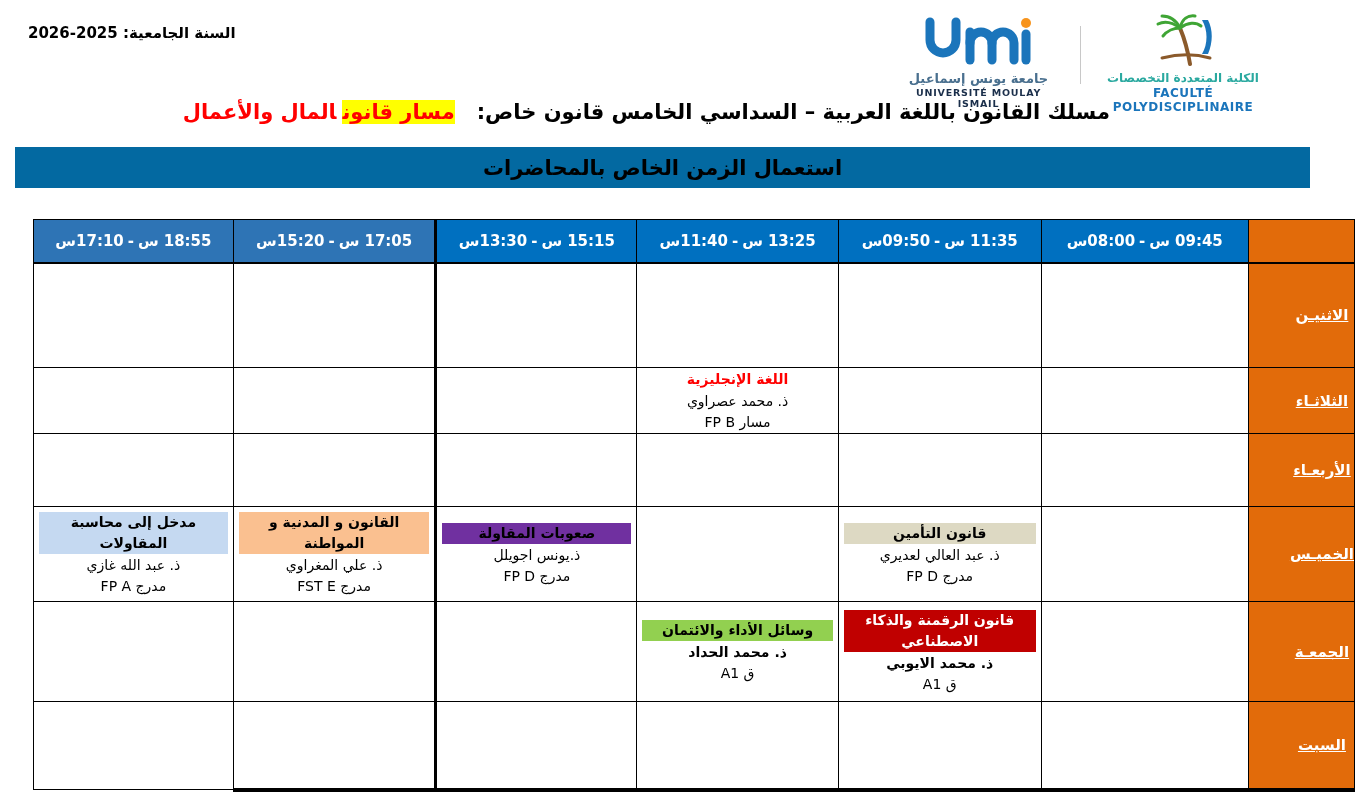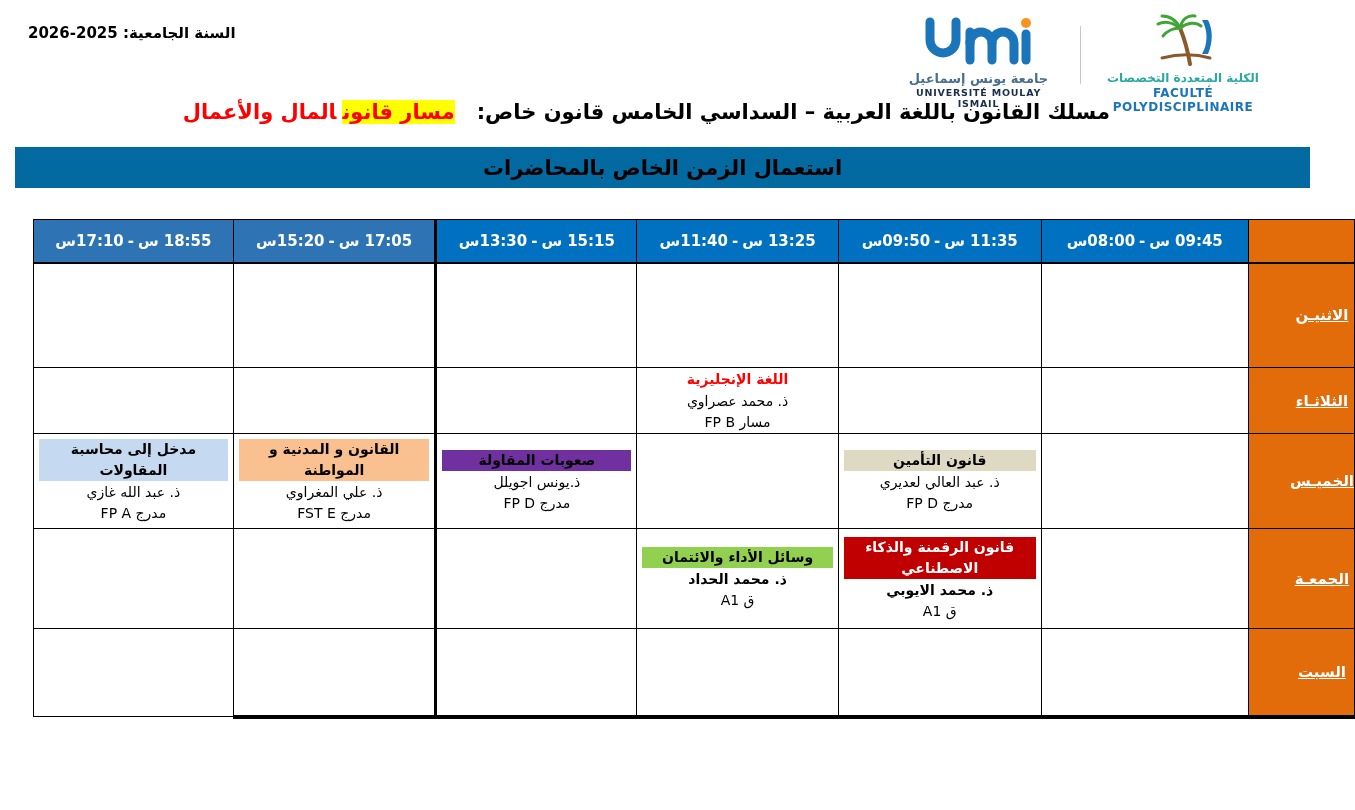--- a/index.html
+++ b/index.html
@@ -191,20 +191,29 @@
             <div class="entry">
               <div class="ctitle red-text">اللغة الإنجليزية</div>
               <div class="cteacher">ذ. محمد عصراوي</div>
               <div class="croom">مسار FP B</div>
             </div>
           </td>
           <td></td>
           <td></td>
           <td></td>
         </tr>
+        <tr style="height: 73px;">
+          <td class="day"><span>الأربعـاء</span></td>
+          <td></td>
+          <td></td>
+          <td></td>
+          <td></td>
+          <td></td>
+          <td></td>
+        </tr>
         <tr style="height: 95px;">
           <td class="day"><span>الخميـس</span></td>
           <td></td>
           <td>
             <div class="entry">
               <div class="ctitle beige">قانون التأمين</div>
               <div class="cteacher">ذ. عبد العالي لعديري</div>
               <div class="croom">مدرج FP D</div>
             </div>
           </td>

